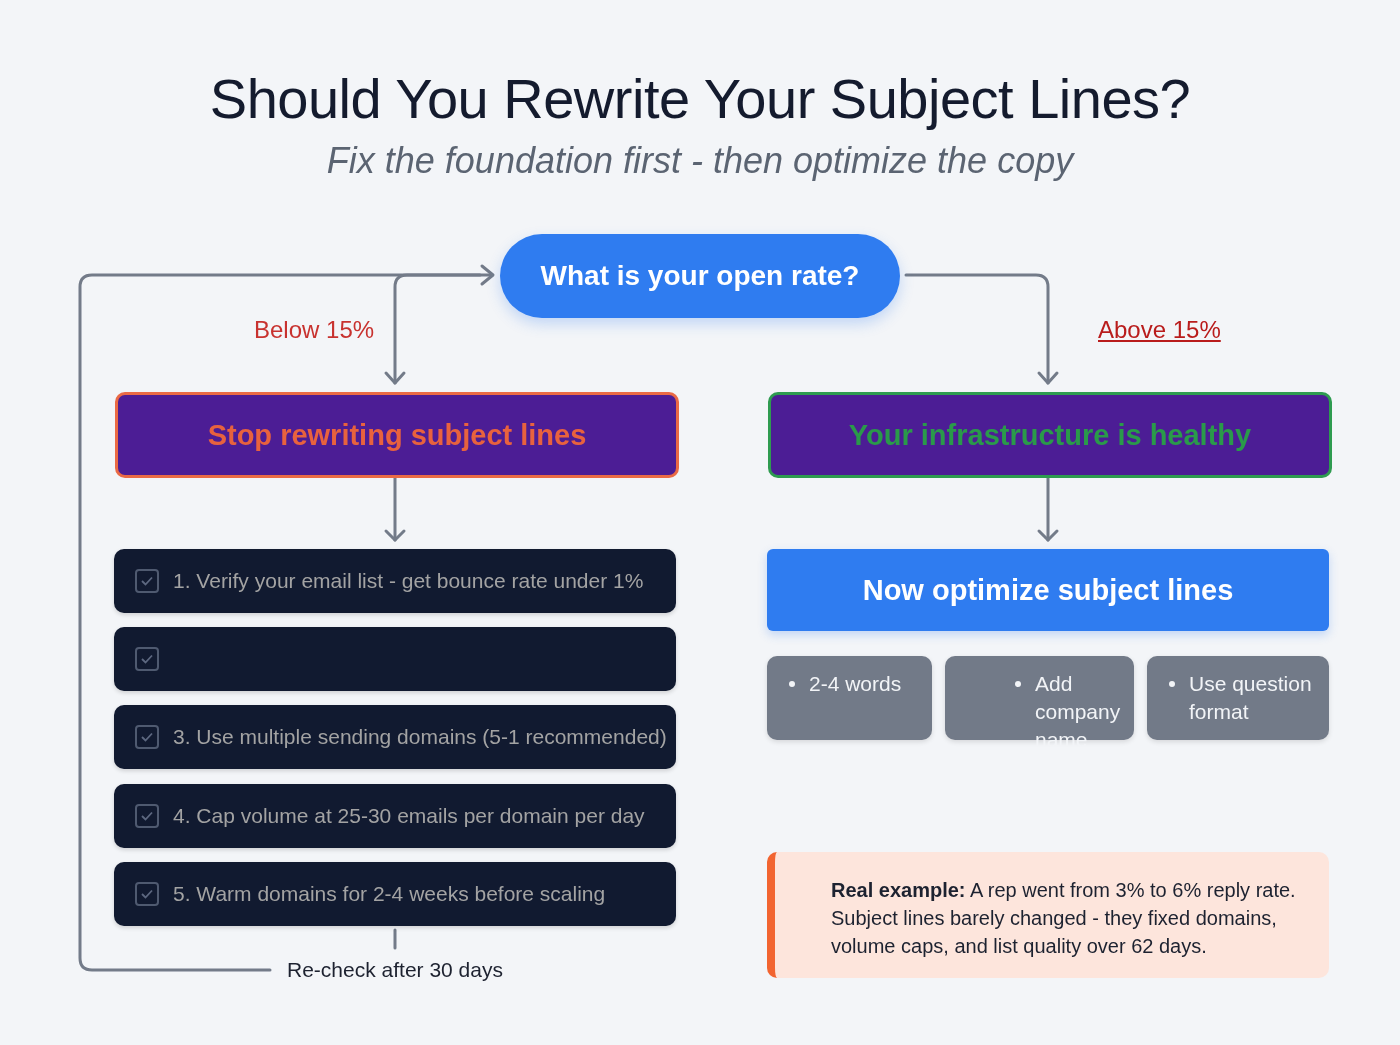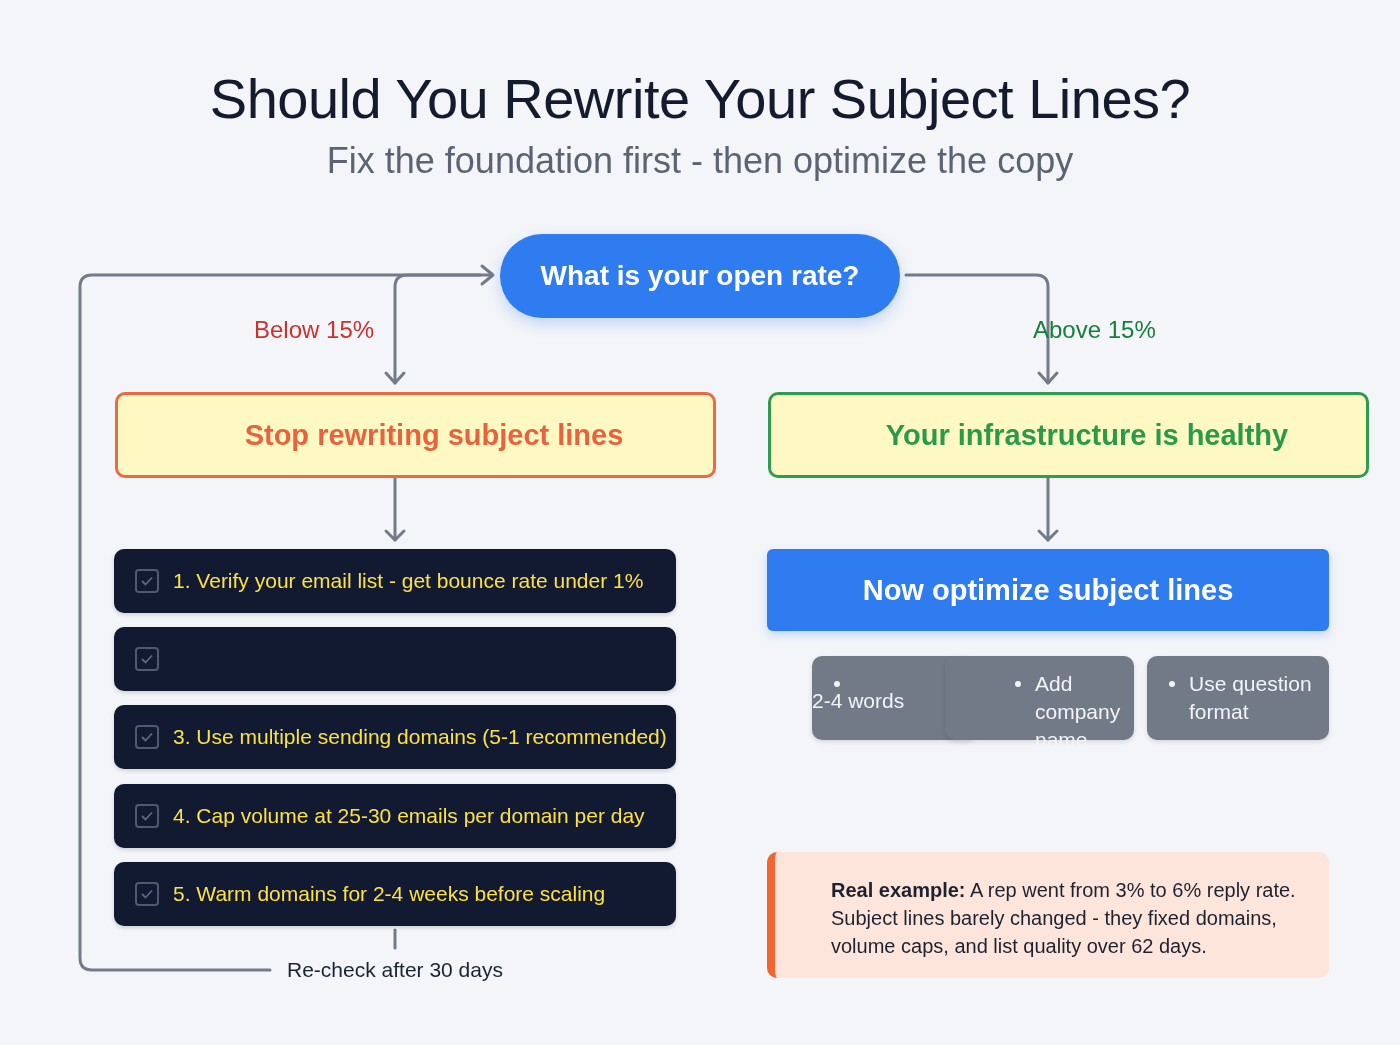--- a/index.html
+++ b/index.html
@@ -8,41 +8,41 @@
       background:#f3f5f8;
       font-family:"Liberation Sans", sans-serif;
     }
     .abs { position:absolute; }
     .title {
       left:0; width:1400px; top:66px; text-align:center;
       font-size:56px; font-weight:400; color:#141b2e; letter-spacing:-0.5px;
     }
     .subtitle {
       left:0; width:1400px; top:140px; text-align:center;
-      font-size:36px; color:#5b6472;
+      font-size:36px; color:#5b6472;font-style:italic;
     }
     .decision {
       left:500px; top:234px; width:400px; height:84px; border-radius:42px;
       background:#2f7cf0; color:#fff; font-weight:700; font-size:28px;
       display:flex; align-items:center; justify-content:center;
       box-shadow:0 6px 14px rgba(47,124,240,0.25);
     }
     .branch-label { font-size:24px; top:316px; }
     .below { left:254px; color:#c8322f; }
-    .above { left:1033px; color:#15803d; }
+    .above { left:1098px; color:#b91c1c;text-decoration:underline; }
     .outcome {
-      height:80px; border-radius:10px; background:#fef9c3;
+      height:80px; border-radius:10px; background:#4c1d95;
       display:flex; align-items:center; justify-content:center;
-      font-size:29px; font-weight:700;padding-left:37px;
+      font-size:29px; font-weight:700;
     }
     .stop { left:115px; top:392px; width:558px; border:3px solid #ea6a45; color:#e8623e; }
     .healthy { left:768px; top:392px; width:558px; border:3px solid #2e9b50; color:#2a9a4a; }
     .step {
       left:114px; width:562px; height:64px; border-radius:10px;
-      background:#111a30; color:#fde047; font-size:21px;
+      background:#111a30; color:#a3a3a3; font-size:21px;
       display:flex; align-items:center;
       box-shadow:0 2px 4px rgba(0,0,0,0.15);
     }
     .check {
       width:20px; height:20px; border:2px solid #4f5a70; border-radius:4px;
       margin-left:21px; margin-right:14px; display:flex; align-items:center; justify-content:center;
     }
     .optimize {
       left:767px; top:549px; width:562px; height:82px; border-radius:6px;
       background:#2f7cf0; color:#fff; font-weight:700; font-size:29px;
@@ -138,21 +138,21 @@
         <path d="M1 5 L4.5 8.5 L11 1.5" fill="none" stroke="#5d6880" stroke-width="1.8"></path>
       </svg>
     </span>
   <span>5. Warm domains for 2-4 weeks before scaling</span>
 </div>
 
 <div class="abs recheck">Re-check after 30 days</div>
 
 <div class="abs optimize">Now optimize subject lines</div>
 
-<div class="abs tip" style="left:812px; width:165px;flex-direction:column;">
+<div class="abs tip" style="left:767px; width:165px;">
   <span class="dot"></span>
   <span>2-4 words</span>
 </div>
 <div class="abs tip" style="left:945px; width:189px;padding-left:48px;">
   <span class="dot"></span>
   <span>Add company name</span>
 </div>
 <div class="abs tip" style="left:1147px; width:182px;">
   <span class="dot"></span>
   <span>Use question format</span>

